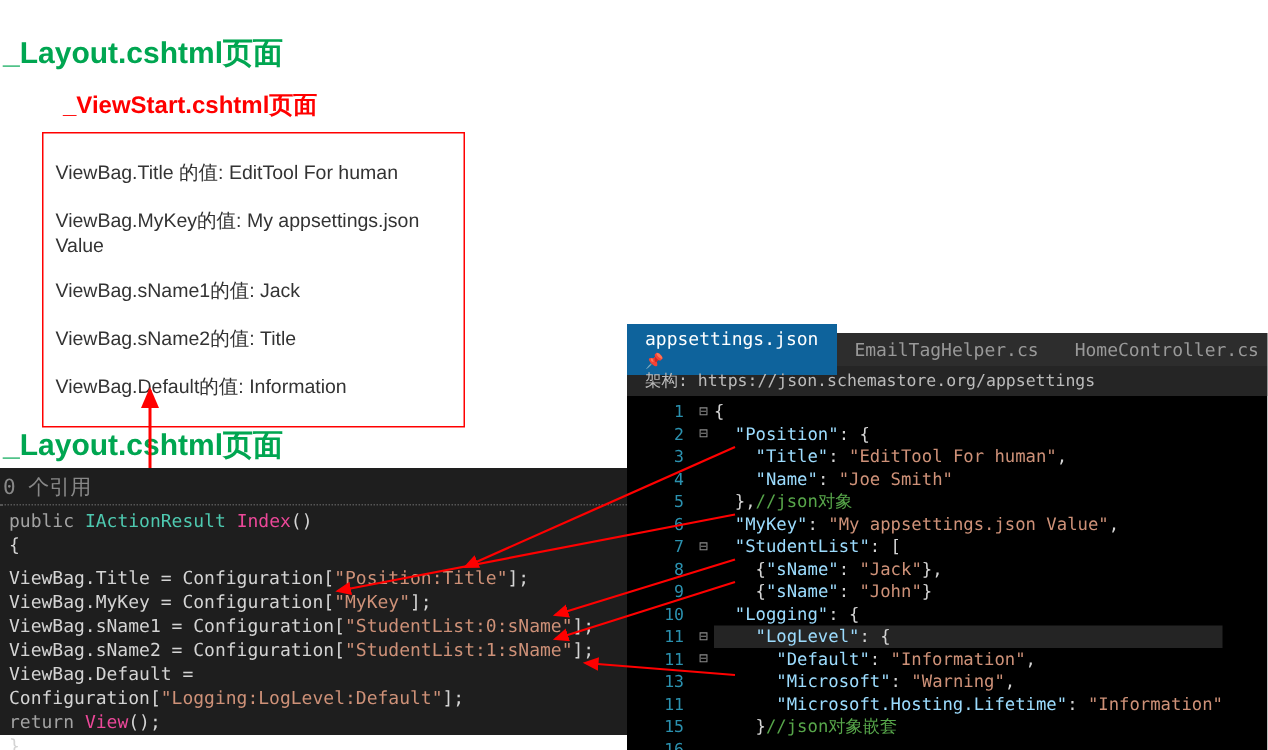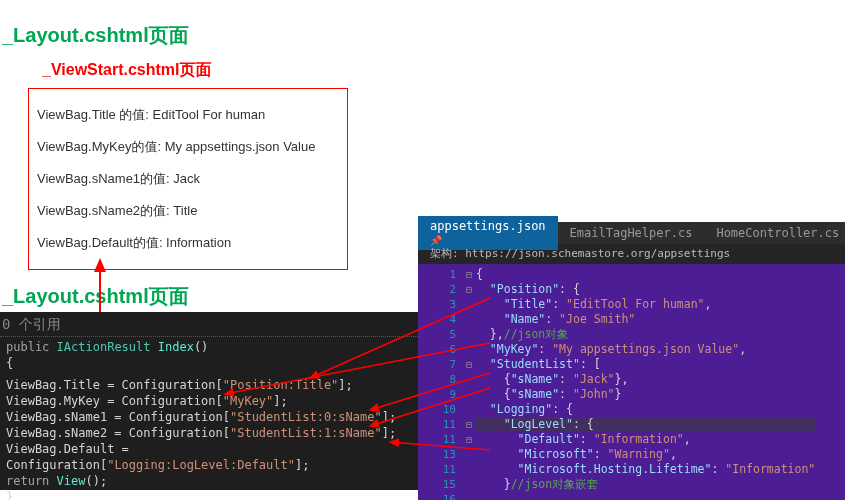--- a/index.html
+++ b/index.html
@@ -32,21 +32,21 @@
       font-size: 20px;
       font-weight: bold;
       position: absolute;
       left: 2px;
       top: 283px;
     }
     .output-box {
       position: absolute;
       left: 28px;
       top: 88px;
-      width: 320px;
+      width: 282px;
       border: 1px solid #ff0000;
       padding: 10px 8px;
     }
     .output-row {
       font-size: 13px;
       color: #333;
       padding: 7px 0;
     }
     .left-editor {
       position: absolute;
@@ -64,30 +64,30 @@
       color: #888;
       font-size: 14px;
       padding-left: 2px;
       border-bottom: 1px dotted #555;
       padding-bottom: 2px;
       margin-bottom: 2px;
     }
     .code-block { padding-left: 6px; line-height: 16px; }
     .k-blue { color: #a3a3a3; }
     .k-type { color: #4ec9b0; }
-    .k-fn { color: #5eead4; }
+    .k-fn { color: #ec4899; }
     .k-str { color: #ce9178; }
     .k-default { color: #d4d4d4; }
     .right-editor {
       position: absolute;
       left: 418px;
       top: 222px;
       width: 427px;
       height: 278px;
-      background: #4c1d95;
+      background: #000000;
       font-family: Consolas, monospace;
     }
     .tab-bar {
       display: flex;
       height: 22px;
       background: #2d2d2d;
       font-size: 12px;
       align-items: center;
     }
     .tab {

